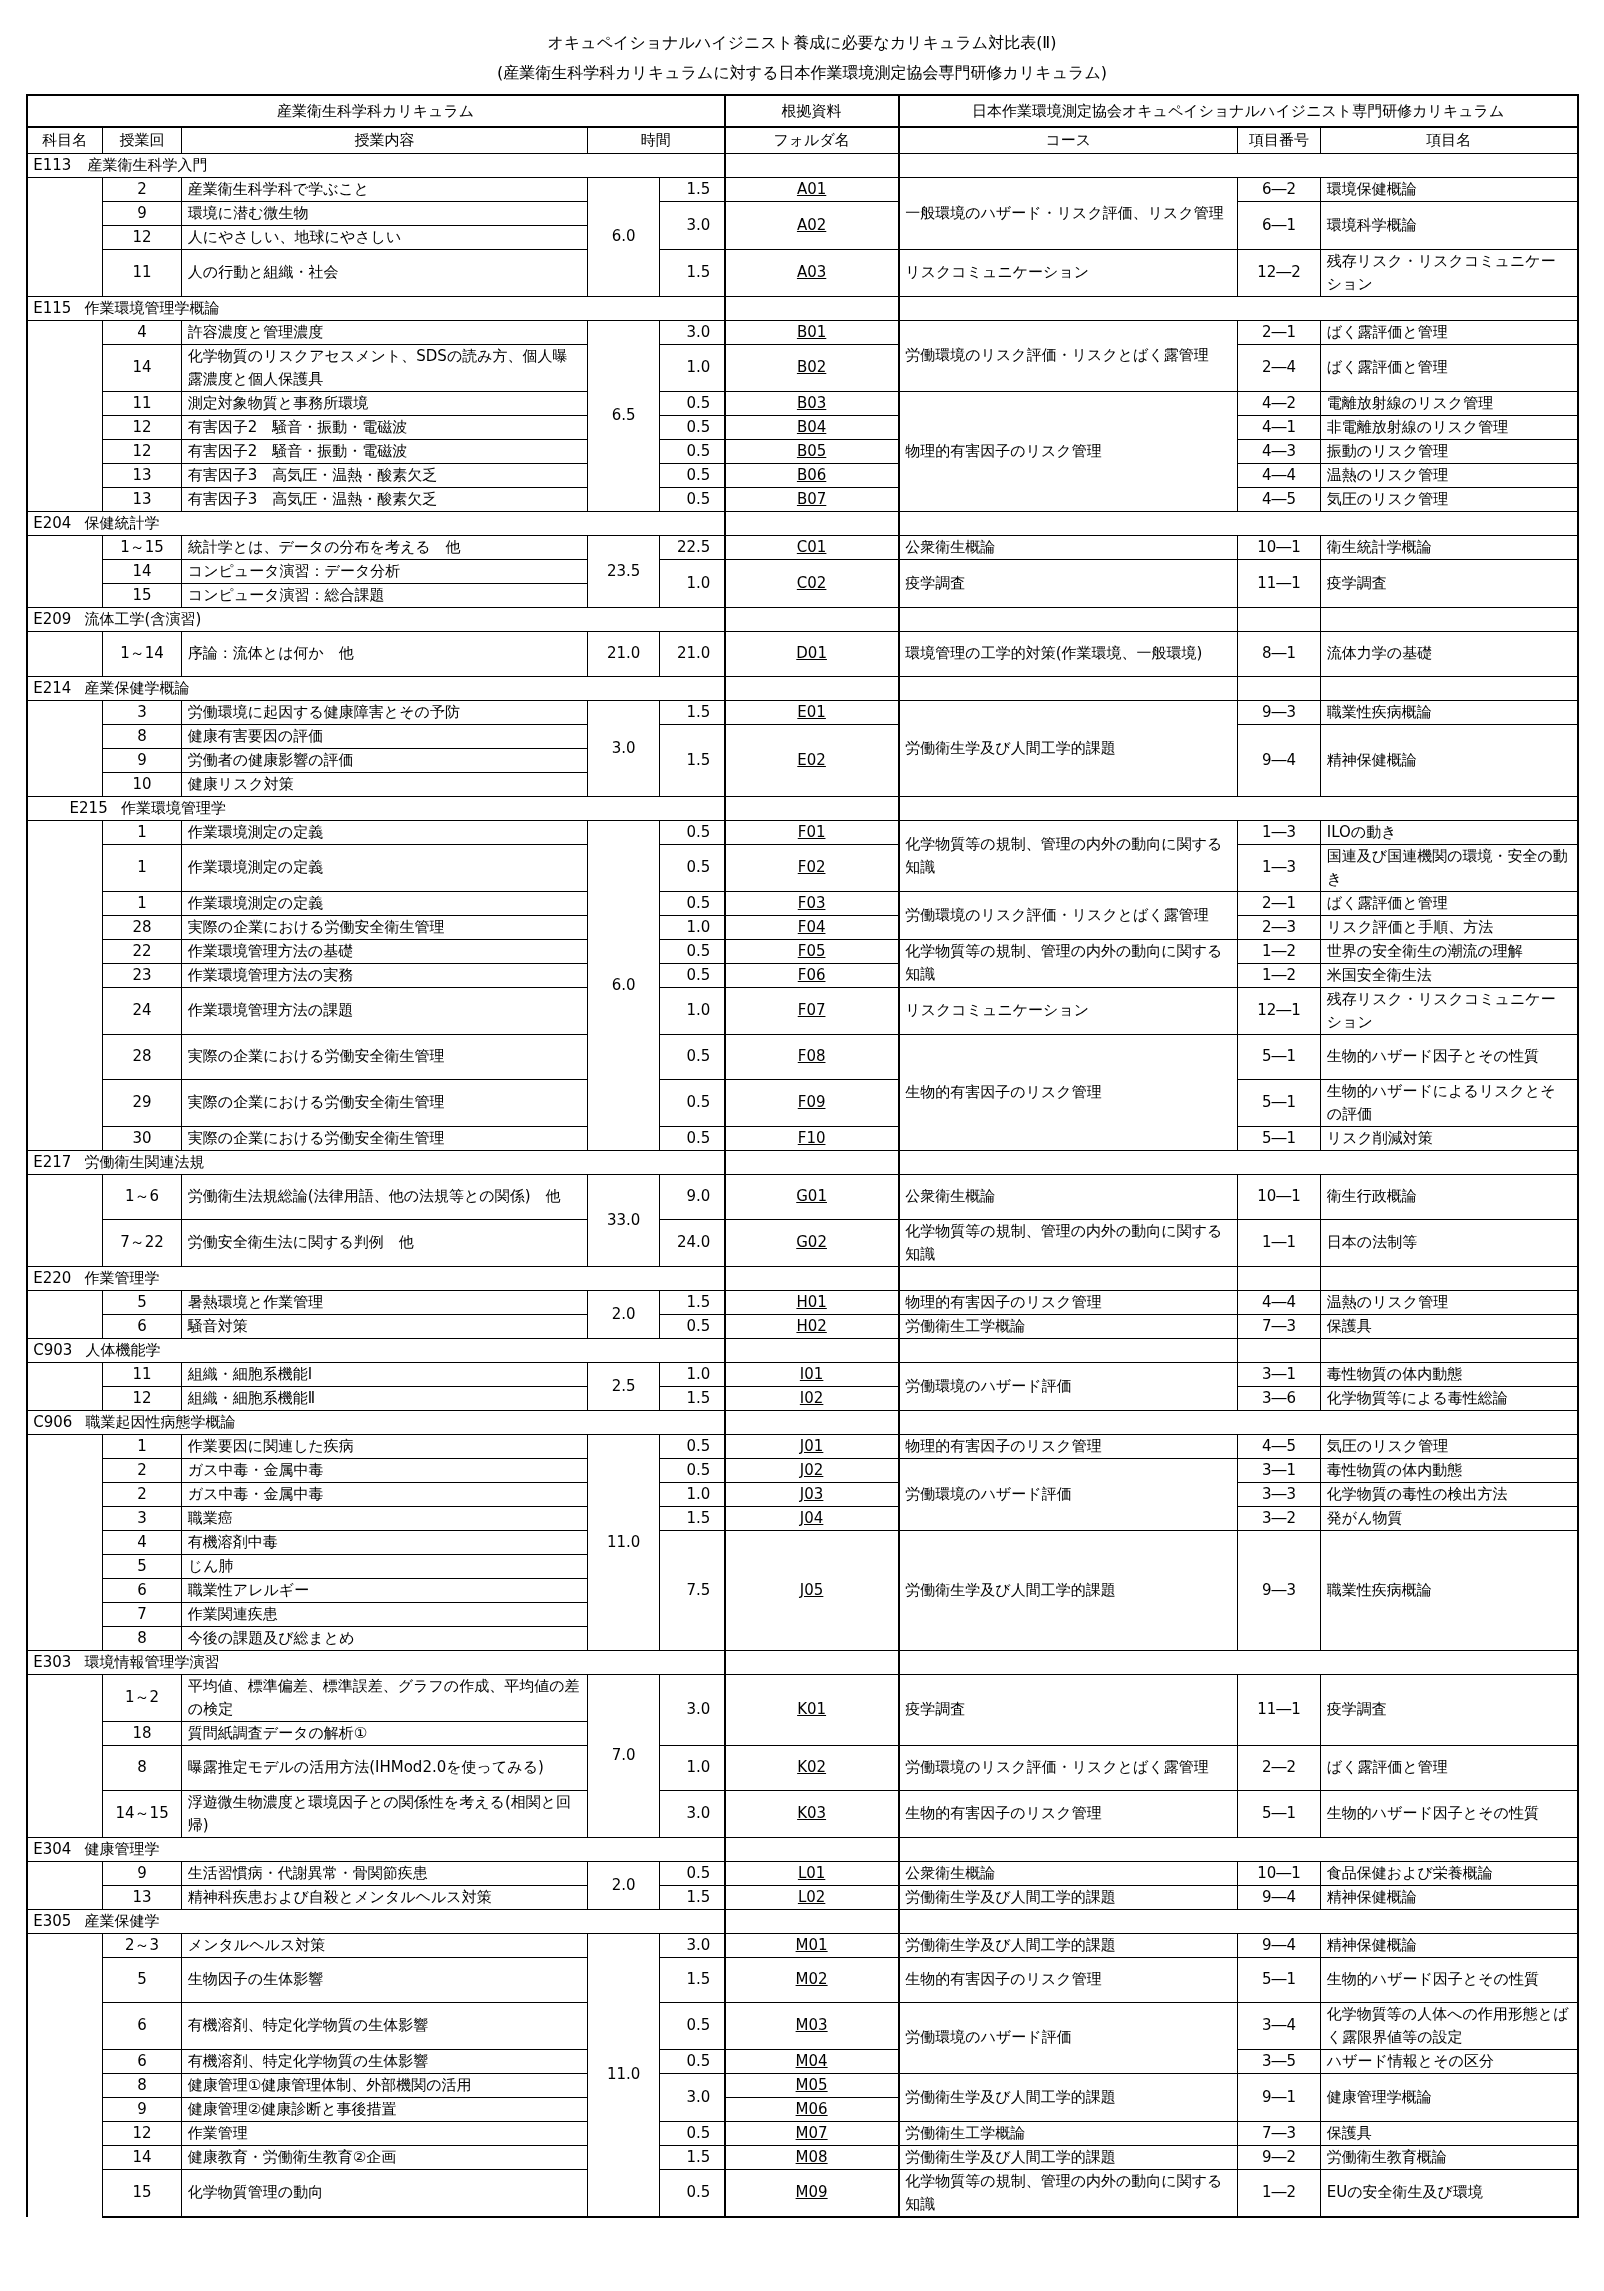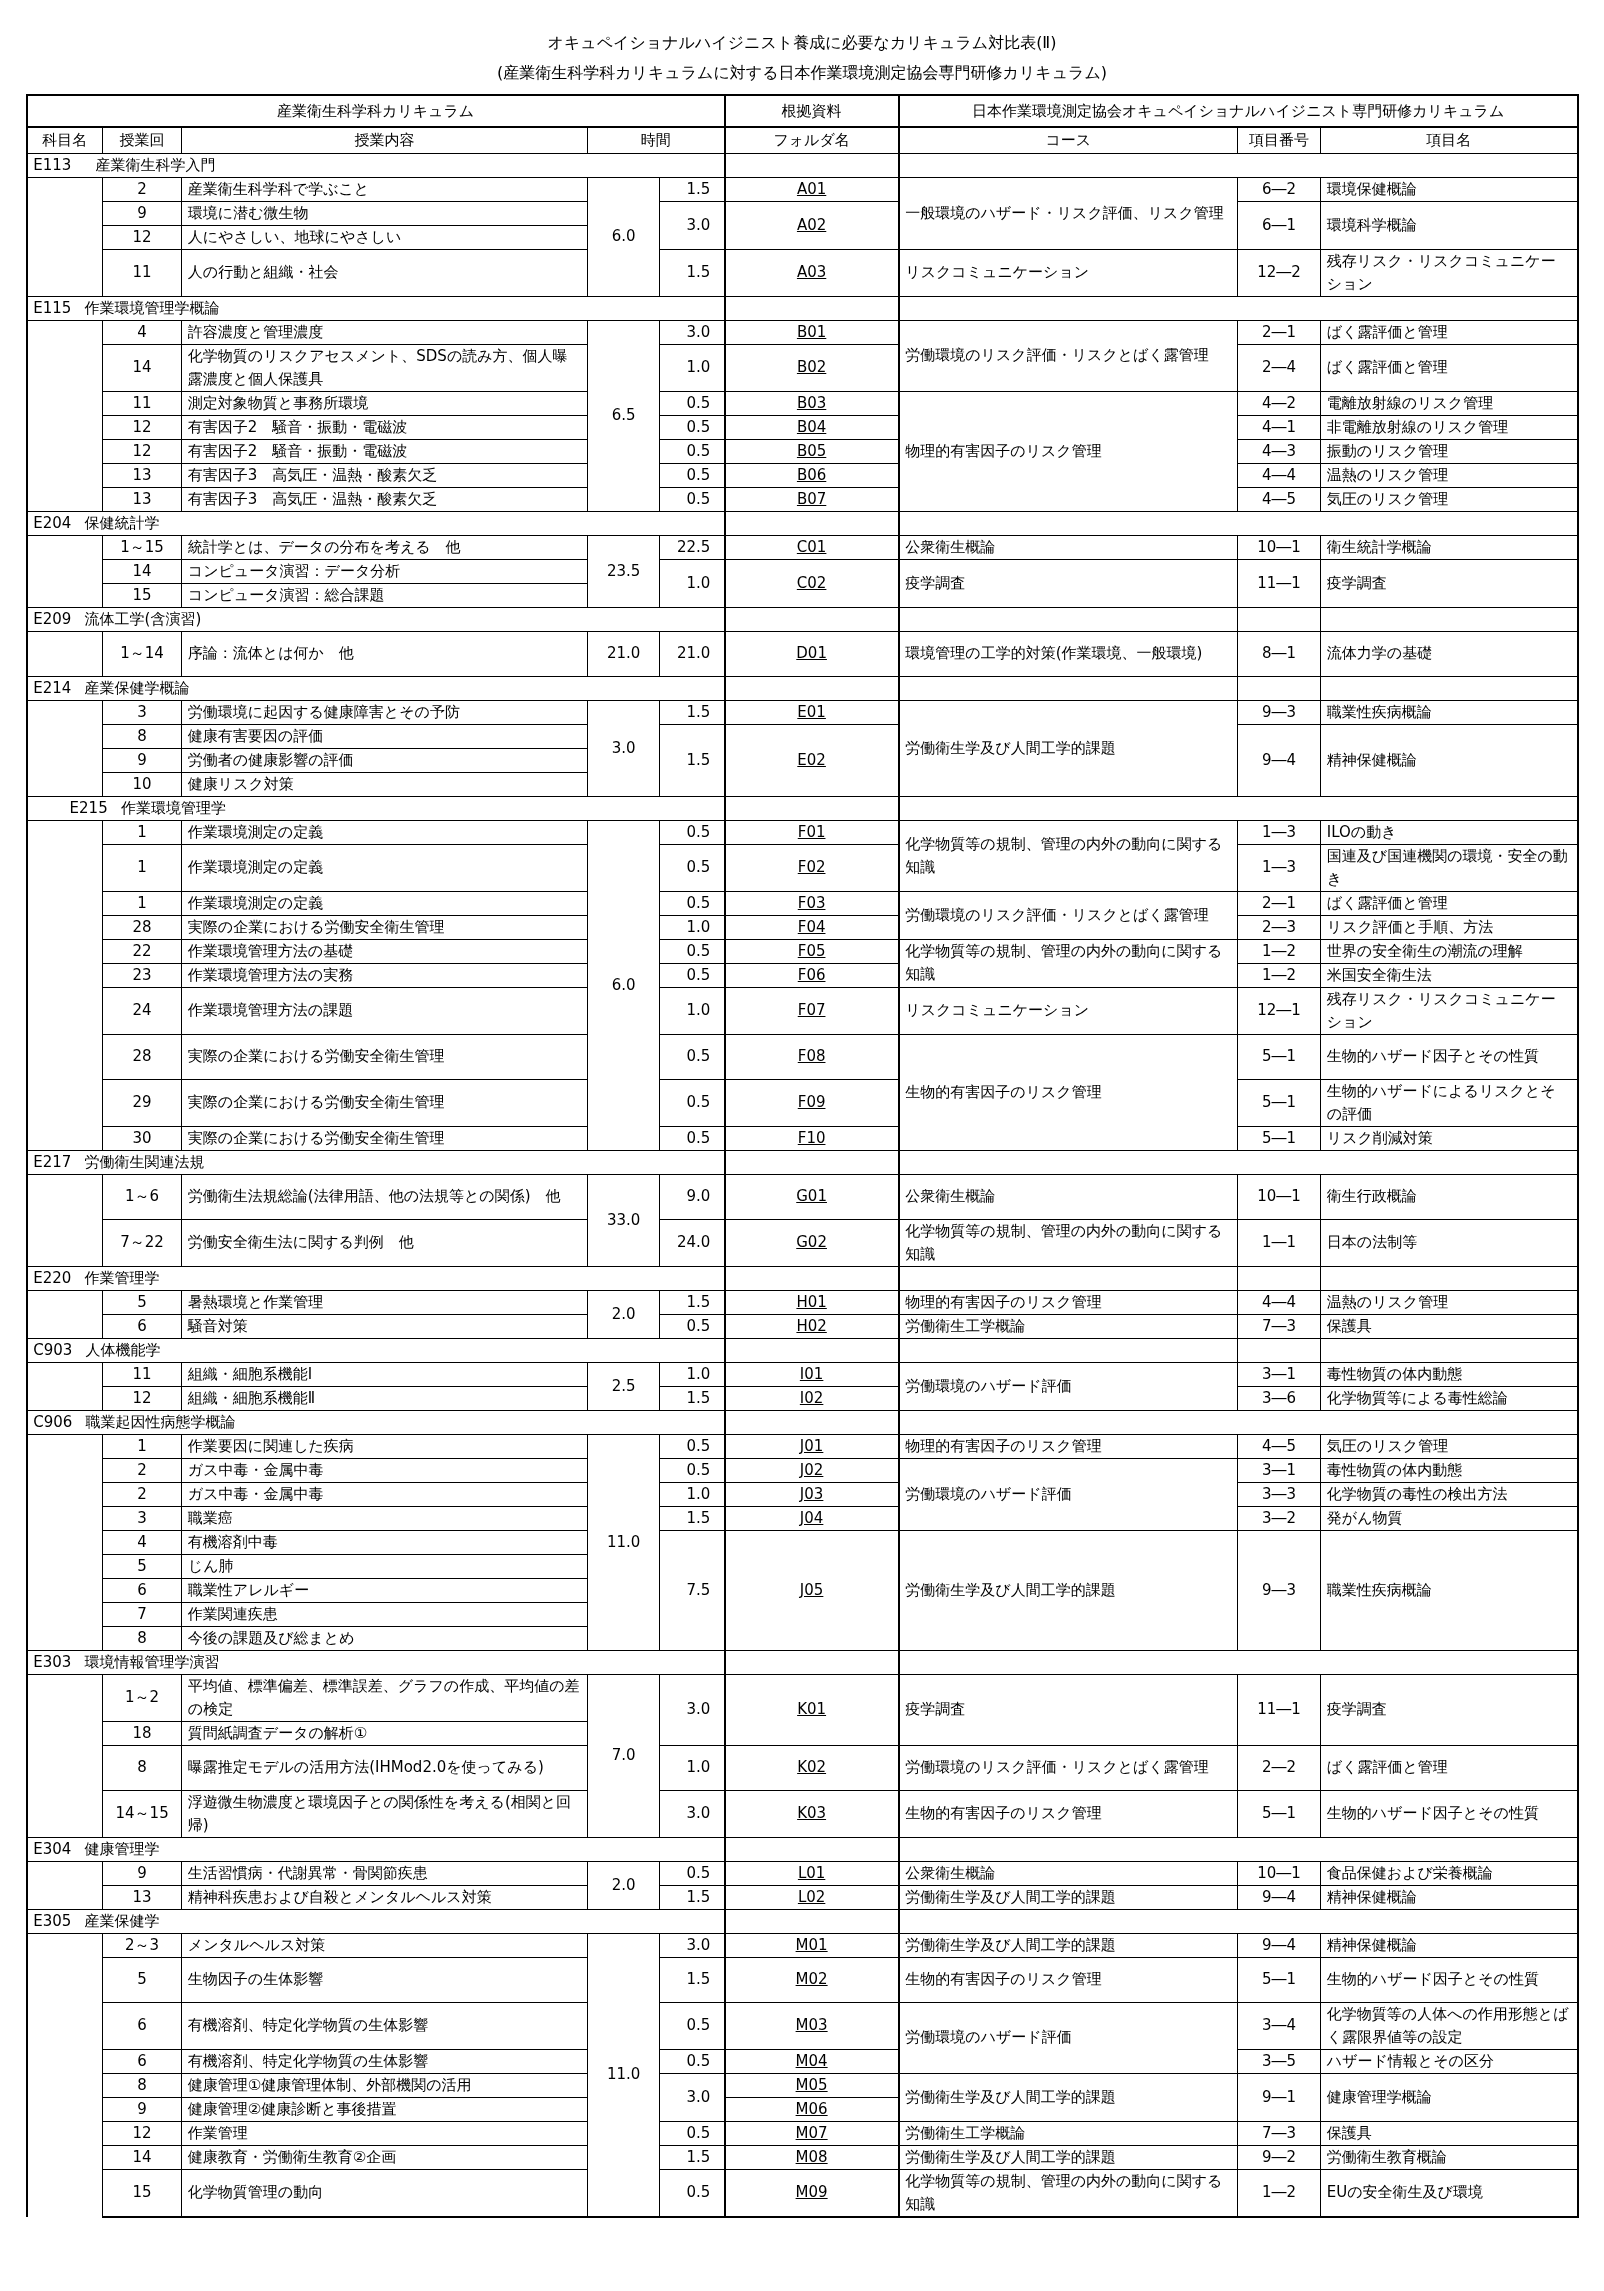--- a/index.html
+++ b/index.html
@@ -50,21 +50,21 @@
       <td class="thickT thickL">科目名</td>
       <td class="thickT">授業回</td>
       <td class="thickT">授業内容</td>
       <td colspan="2" class="thickT">時間</td>
       <td class="thickT thickL thickR">フォルダ名</td>
       <td class="thickT">コース</td>
       <td class="thickT">項目番号</td>
       <td class="thickT thickR">項目名</td>
     </tr>
   <tr>
-        <td class="cat thickL" colspan="5" style="height: 23px;"><span>E113</span><span style="margin-left: 24px;">産業衛生科学入門</span></td>
+        <td class="cat thickL" colspan="5" style="height: 23px;"><span>E113</span><span style="margin-left: 16px;">産業衛生科学入門</span></td>
         <td class="thickL thickR"></td>
         <td class="thickR" colspan="3"></td>
       </tr>
       <tr style="height: 23px;">
         <td class="blank-l thickL" rowspan="4"></td>
         <td class="c">2</td>
         <td>産業衛生科学科で学ぶこと</td>
         <td class="tot" rowspan="4">6.0</td>
         <td class="r">1.5</td>
         <td class="c thickL thickR"><span class="folder">A01</span></td>

